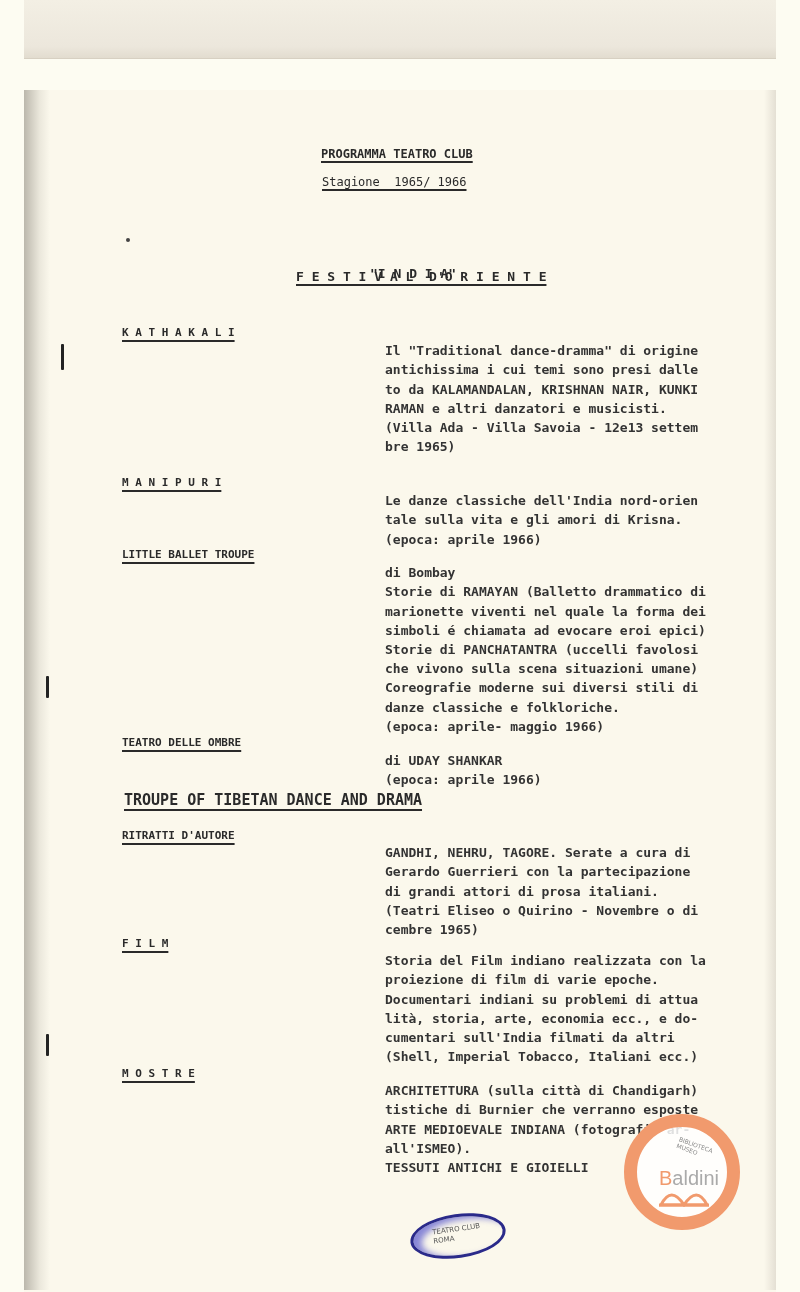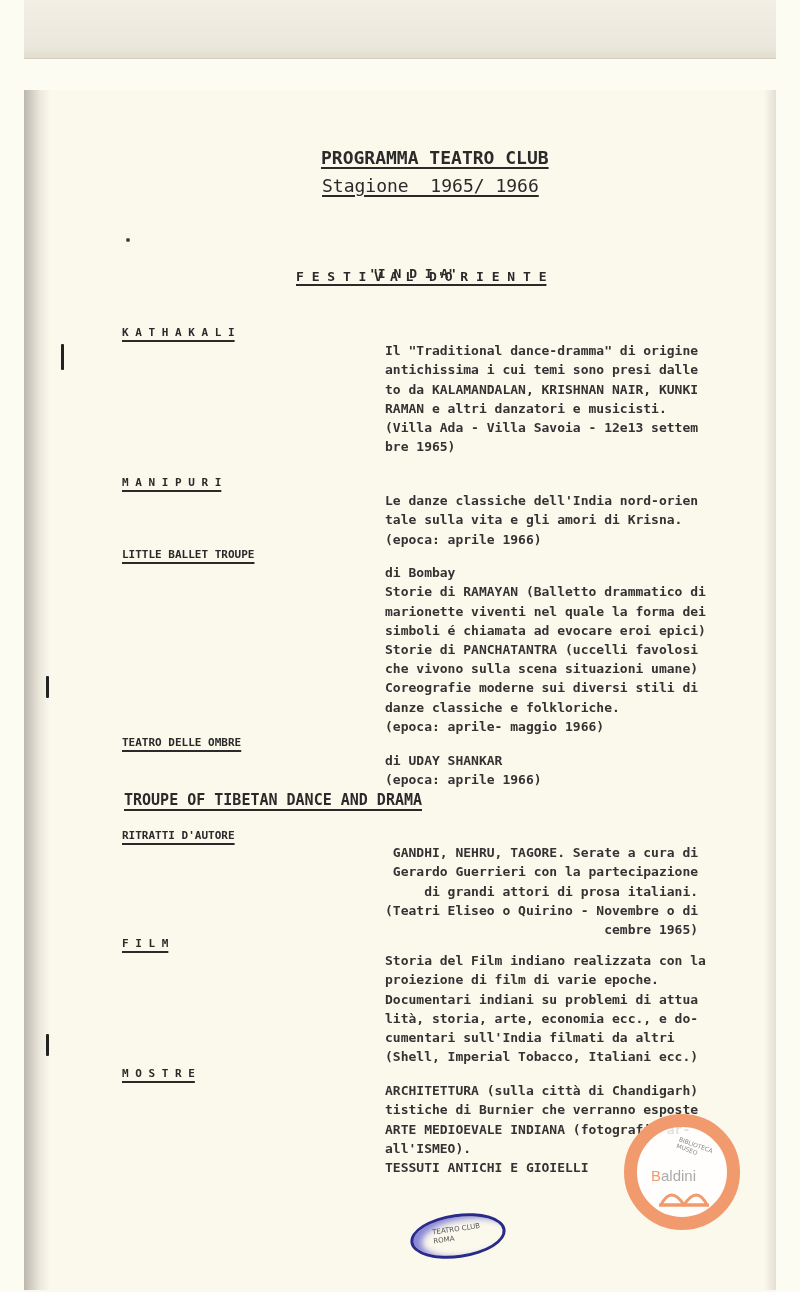--- a/index.html
+++ b/index.html
@@ -28,36 +28,36 @@
       background: linear-gradient(to left, rgba(160,150,140,0.25), rgba(0,0,0,0));
     }
     .right-margin {
       position: absolute; left: 776px; top: 0; width: 24px; height: 1292px; background: #fdfcf2;
     }
     .mark {
       position: absolute; width: 3px; background: #222; border-radius: 1px;
     }
     .bold { font-weight: bold; }
     .ul { text-decoration: underline; text-decoration-thickness: 2px; text-underline-offset: 3px; }
-    .header-line { position: absolute; font-size: 18px; white-space: pre; }
+    .header-line { position: absolute; font-size: 12px; white-space: pre; }
     .label { position: absolute; left: 122px; font-size: 11px; white-space: pre; text-decoration: underline; text-decoration-thickness: 2px; text-underline-offset: 4px; }
     .body-text { position: absolute; left: 385px; font-size: 13px; line-height: 19.2px; white-space: pre; font-weight: bold; color: #333; }
     .full-label { position: absolute; left: 122px; font-size: 15px; white-space: pre; text-decoration: underline; text-decoration-thickness: 2px; text-underline-offset: 4px; }
     .stamp-baldini {
       position: absolute; left: 624px; top: 1114px; width: 116px; height: 116px;
       border-radius: 50%; border: 13px solid #f19a6d; box-sizing: border-box;
       background: rgba(255,255,255,0.85);
     }
     .stamp-baldini .small {
       position: absolute; left: 40px; top: 14px; font-family: "DejaVu Sans", sans-serif;
       font-size: 6px; color: #888; transform: rotate(20deg); line-height: 7px; white-space: pre;
     }
     .stamp-baldini .name {
-      position: absolute; left: 14px; top: 40px; font-family: "Liberation Sans", sans-serif;
-      font-size: 15px; color: #aaa;
+      position: absolute; left: 22px; top: 40px; font-family: "Liberation Sans", sans-serif;
+      font-size: 20px; color: #aaa;
     }
     .stamp-baldini .name span { color: #f19a6d; }
     .stamp-baldini svg { position: absolute; left: 22px; top: 58px; }
     .stamp-oval {
       position: absolute; left: 410px; top: 1214px; width: 96px; height: 44px;
       border-radius: 50%; border: 3px solid #2a2a8a; box-sizing: border-box;
       transform: rotate(-8deg);
       box-shadow: inset 8px 3px 6px rgba(60,60,200,0.6);
     }
     .stamp-oval span {
@@ -100,21 +100,21 @@
 </div>
 
 <div class="label bold" style="top:736px;">TEATRO DELLE OMBRE</div>
 <div class="body-text" style="top:732px;">
 <div>di UDAY SHANKAR</div><div>(epoca: aprile 1966)</div>
 </div>
 
 <div class="full-label bold" style="top:791px; left:124px;">TROUPE OF TIBETAN DANCE AND DRAMA</div>
 
 <div class="label bold" style="top:829px;">RITRATTI D'AUTORE</div>
-<div class="body-text" style="top:824px;text-align:right;">
+<div class="body-text" style="top:824px;">
 <div>GANDHI, NEHRU, TAGORE. Serate a cura di</div><div>Gerardo Guerrieri con la partecipazione</div><div>di grandi attori di prosa italiani.</div><div>(Teatri Eliseo o Quirino - Novembre o di</div><div>cembre 1965)</div>
 </div>
 
 <div class="label bold" style="top:937px;">F I L M</div>
 <div class="body-text" style="top:932px;">
 <div>Storia del Film indiano realizzata con la</div><div>proiezione di film di varie epoche.</div><div>Documentari indiani su problemi di attua</div><div>lità, storia, arte, economia ecc., e do-</div><div>cumentari sull'India filmati da altri</div><div>(Shell, Imperial Tobacco, Italiani ecc.)</div>
 </div>
 
 <div class="label bold" style="top:1067px;">M O S T R E</div>
 <div class="body-text" style="top:1062px;">

